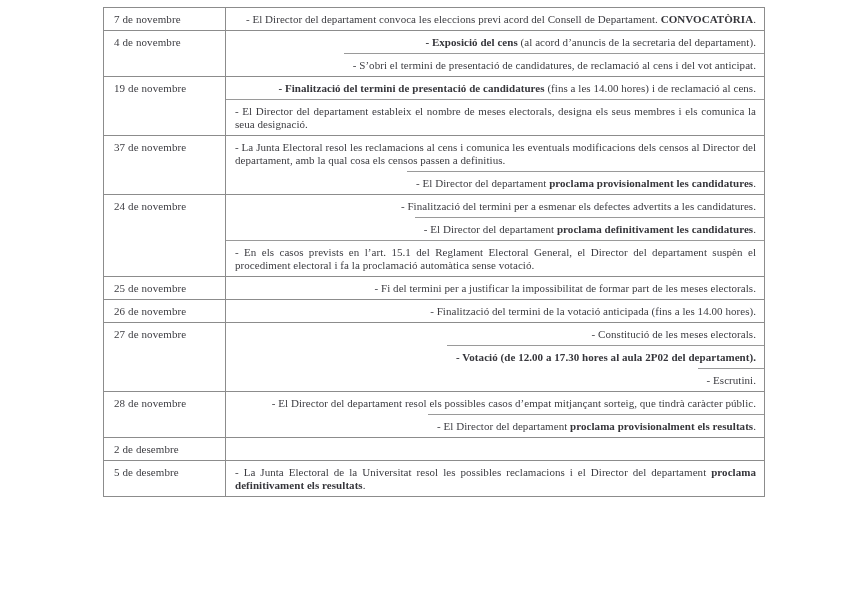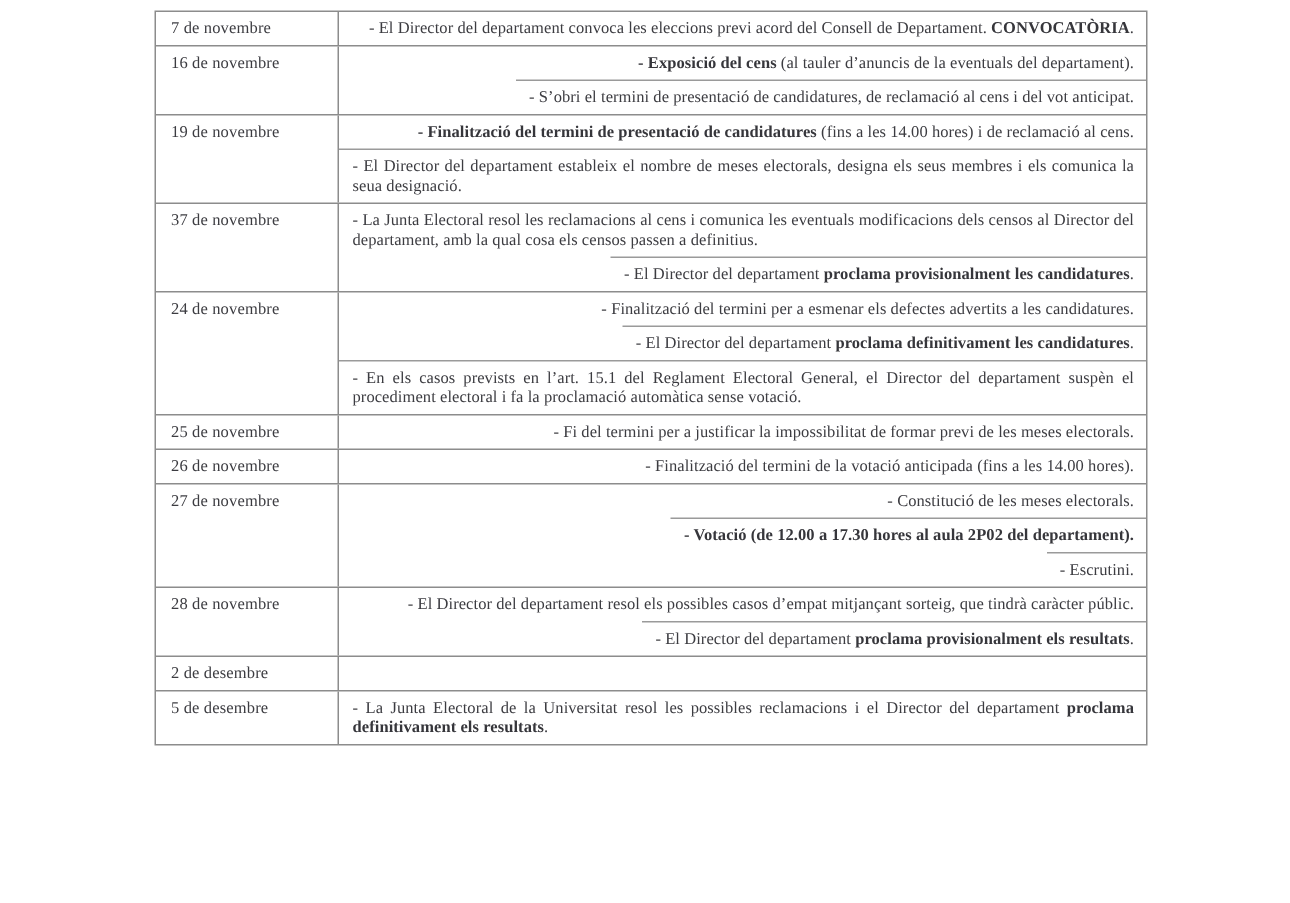--- a/index.html
+++ b/index.html
@@ -63,23 +63,23 @@
 
 <div class="page" style="--bg: #ffffff; --text: #3c3c41; --text-bold: #36363b; --border-outer: #8c8c8c; --border-inner: #9a9a9a;">
   <div class="cal-table" id="calendar-table">
       <div class="group">
         <div class="date-cell">7 de novembre</div>
         <div class="content-cell">
           <div class="item"><span>- El Director del departament convoca les eleccions previ acord del Consell de Departament. </span><b>CONVOCATÒRIA</b><span>.</span></div>
         </div>
       </div>
       <div class="group">
-        <div class="date-cell">16 de novembre</div>
+        <div class="date-cell">4 de novembre</div>
         <div class="content-cell">
-          <div class="item"><b>- </b><b>Exposició del cens</b><span> (al tauler d’anuncis de la eventuals del departament).</span></div>
+          <div class="item"><b>- </b><b>Exposició del cens</b><span> (al acord d’anuncis de la secretaria del departament).</span></div>
           <div class="item"><span>- S’obri el termini de presentació de candidatures, de reclamació al cens i del vot anticipat.</span></div>
         </div>
       </div>
       <div class="group">
         <div class="date-cell">19 de novembre</div>
         <div class="content-cell">
           <div class="item"><b>- </b><b>Finalització del termini de presentació de candidatures</b><span> (fins a les 14.00 hores) i de reclamació al cens.</span></div>
           <div class="item"><span>- El Director del departament estableix el nombre de meses electorals, designa els seus membres i els comunica la seua designació.</span></div>
         </div>
       </div>
@@ -94,21 +94,21 @@
         <div class="date-cell">24 de novembre</div>
         <div class="content-cell">
           <div class="item"><span>- Finalització del termini per a esmenar els defectes advertits a les candidatures.</span></div>
           <div class="item"><span>- El Director del departament </span><b>proclama definitivament les candidatures</b><span>.</span></div>
           <div class="item"><span>- En els casos prevists en l’art. 15.1 del Reglament Electoral General, el Director del departament suspèn el procediment electoral i fa la proclamació automàtica sense votació.</span></div>
         </div>
       </div>
       <div class="group">
         <div class="date-cell">25 de novembre</div>
         <div class="content-cell">
-          <div class="item"><span>- Fi del termini per a justificar la impossibilitat de formar previ de les meses electorals.</span></div>
+          <div class="item"><span>- Fi del termini per a justificar la impossibilitat de formar part de les meses electorals.</span></div>
         </div>
       </div>
       <div class="group">
         <div class="date-cell">26 de novembre</div>
         <div class="content-cell">
           <div class="item"><span>- Finalització del termini de la votació anticipada (fins a les 14.00 hores).</span></div>
         </div>
       </div>
       <div class="group">
         <div class="date-cell">27 de novembre</div>

